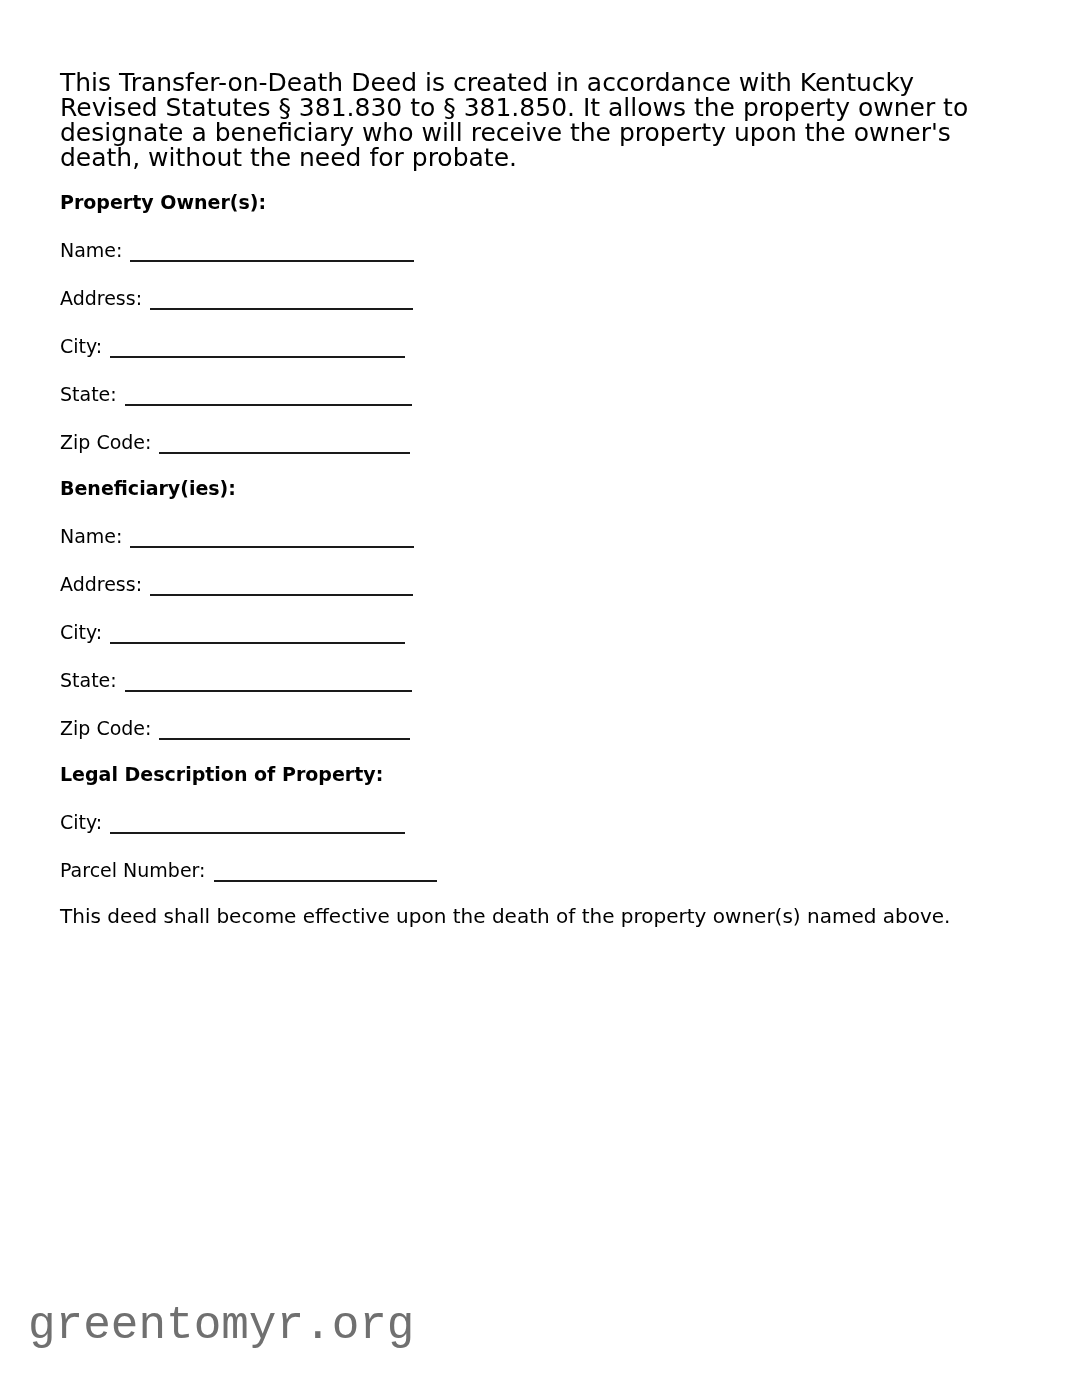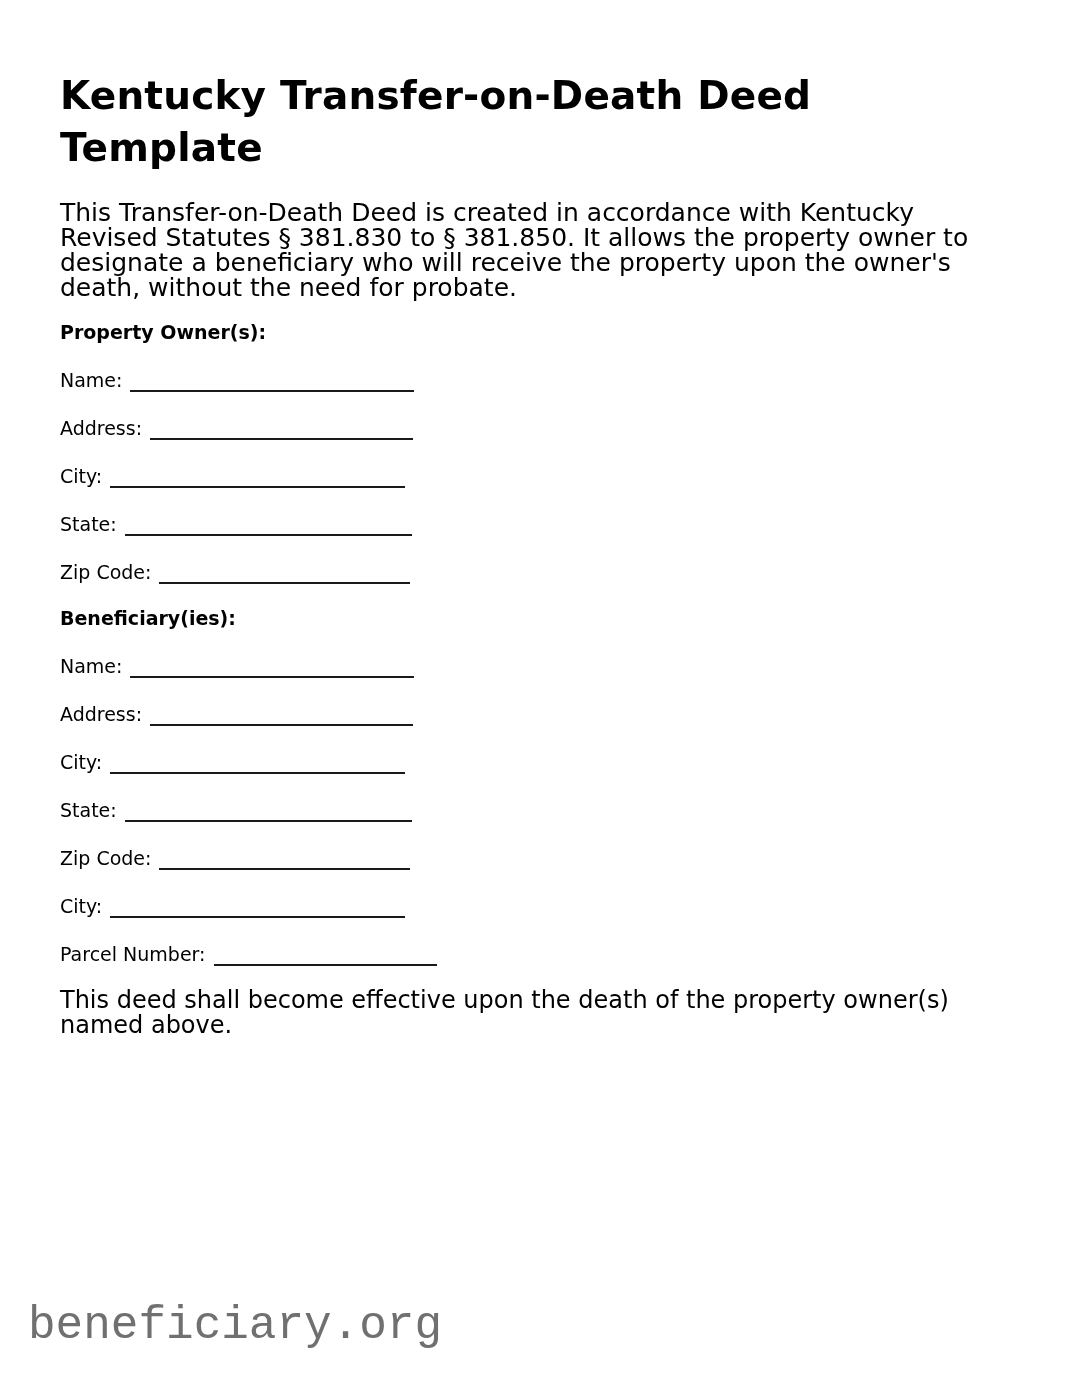--- a/index.html
+++ b/index.html
@@ -36,21 +36,21 @@
     line-height: 25px;
     margin: 0 0 21px 0;
   }
   .row {
     font-size: 19px;
     line-height: 25px;
     margin: 0 0 21px 0;
     white-space: nowrap;
   }
   .body-text {
-    font-size: 24px;
+    font-size: 20px;
     line-height: 25px;
     margin: 0 0 21px 0;
   }
   .fill-line {
     display: inline-block;
     height: 24px;
     margin-left: 8px;
     border-bottom: 2px solid #1a1a1a;
     vertical-align: -5px;
     overflow: hidden;
@@ -64,25 +64,24 @@
     font-size: 46px;
     line-height: 46px;
     color: #707070;
     white-space: nowrap;
     user-select: none;
   }
 </style>
 </head>
 <body>
 
-<div class="watermark">beneficiary.org</div>
+<div class="watermark">greentomyr.org</div>
 
 <div class="content">
 
-  <h1 class="title">Kentucky Transfer-on-Death Deed Template</h1>
 
   <p class="intro">This Transfer-on-Death Deed is created in accordance with Kentucky Revised Statutes § 381.830 to § 381.850. It allows the property owner to designate a beneficiary who will receive the property upon the owner's death, without the need for probate.</p>
 
   <div>
     <p class="sec-heading">Property Owner(s):</p>
     <p class="row">
       <span>Name:</span><span class="fill-line" style="width:284px"></span>
     </p>
     <p class="row">
       <span>Address:</span><span class="fill-line" style="width:263px"></span>
@@ -111,20 +110,21 @@
     </p>
     <p class="row">
       <span>State:</span><span class="fill-line" style="width:287px"></span>
     </p>
     <p class="row">
       <span>Zip Code:</span><span class="fill-line" style="width:251px"></span>
     </p>
   </div>
 
   <div>
+    <p class="sec-heading">Legal Description of Property:</p>
     <p class="row">
       <span>City:</span><span class="fill-line" style="width:295px"></span>
     </p>
     <p class="row">
       <span>Parcel Number:</span><span class="fill-line" style="width:223px"></span>
     </p>
   </div>
 
   <div>
     <p class="body-text">This deed shall become effective upon the death of the property owner(s) named above.</p>

